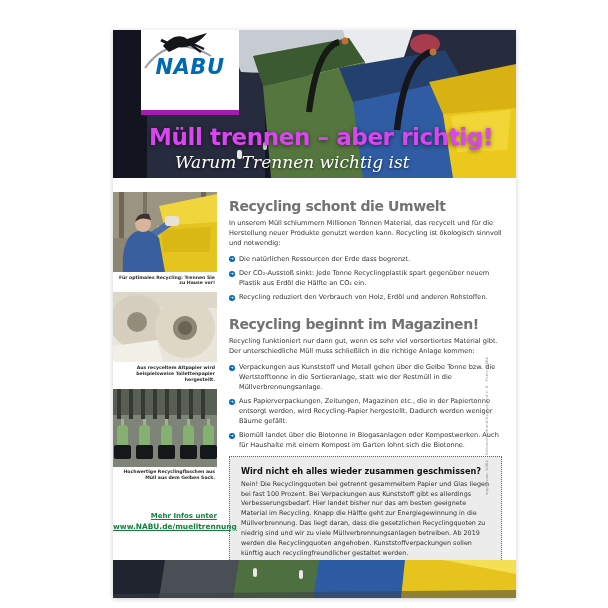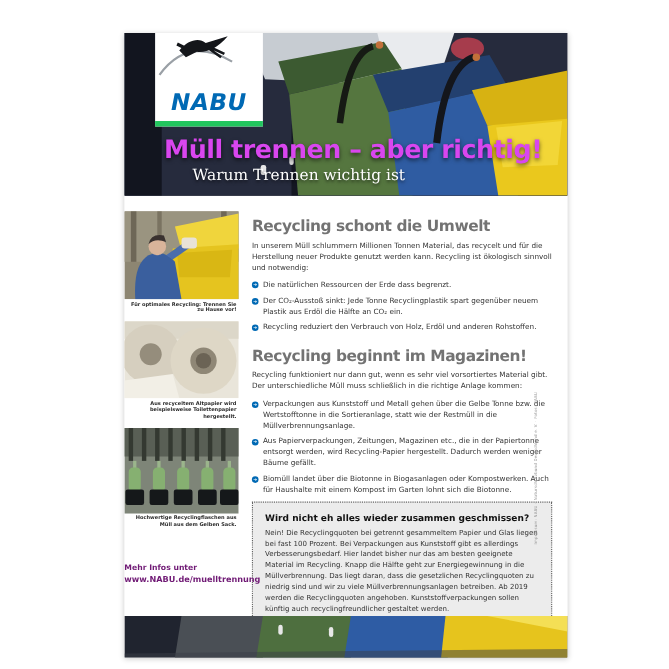--- a/index.html
+++ b/index.html
@@ -3,44 +3,44 @@
 <meta charset="utf-8">
 <style>
   html,body{margin:0;padding:0;background:#fff;}
   body{width:608px;height:608px;position:relative;font-family:"DejaVu Sans",sans-serif;overflow:hidden;}
   .poster{position:absolute;left:113px;top:30px;width:403px;height:568px;background:#fff;
           box-shadow:0 1px 5px rgba(0,0,0,.2);overflow:hidden;}
   
   .header{position:relative;width:403px;height:148px;background:#1c2130;overflow:hidden;}
   .header svg{position:absolute;left:0;top:0;}
   .logo-box{position:absolute;left:28px;top:0;width:98px;height:80px;background:#fff;
-            border-bottom:5px solid #22c55e;display:flex;flex-direction:column;align-items:center;justify-content:flex-end;}
+            border-bottom:5px solid #a21caf;display:flex;flex-direction:column;align-items:center;justify-content:center;}
   .logo-word{font-size:21px;font-weight:bold;font-style:italic;color:#0069b4;letter-spacing:.5px;line-height:1;margin-bottom:6px;}
   .title{position:absolute;left:36px;top:94px;font-size:23px;font-weight:bold;color:#d946ef;
          letter-spacing:-.4px;text-shadow:0 1px 4px rgba(0,0,0,.6);white-space:nowrap;}
-  .subtitle{position:absolute;left:62px;top:122px;font-family:"DejaVu Serif",serif;
-            font-size:14px;color:#fff;text-shadow:0 1px 3px rgba(0,0,0,.6);white-space:nowrap;}
+  .subtitle{position:absolute;left:62px;top:122px;font-family:"DejaVu Serif",serif;font-style:italic;
+            font-size:17px;color:#fff;text-shadow:0 1px 3px rgba(0,0,0,.6);white-space:nowrap;}
   
   .content{position:absolute;left:0;top:155px;right:0;}
   .leftcol{position:absolute;left:0;top:7px;width:104px;}
   .photo{width:104px;display:block;}
   .caption{font-size:4.6px;line-height:1.3;font-weight:bold;color:#2a2a2a;text-align:right;margin:2.5px 2px 6px 0;}
   .maincol{position:absolute;left:116px;right:14px;top:7px;}
   .h-section{font-size:14px;font-weight:bold;color:#737373;letter-spacing:-.4px;margin:6px 0 5px;}
   .h2-gap{margin-top:13px;}
   p.intro{font-size:6.6px;line-height:1.5;color:#333;margin:0 0 6px;}
   ul.blist{list-style:none;margin:0 0 2px;padding:0;}
   ul.blist li{position:relative;font-size:6.6px;line-height:1.5;color:#333;padding-left:10px;margin-bottom:4.5px;}
   .bullet-ic{position:absolute;left:0;top:1.5px;width:6.2px;height:6.2px;border-radius:50%;background:#0069b4;
              color:#fff;font-size:4.2px;line-height:6.2px;text-align:center;font-weight:bold;}
   .infobox{background:#ececec;border:1px dotted #666;padding:9px 11px 8px;}
   .infobox h3{font-size:8.2px;font-weight:bold;color:#111;margin:0 0 4px;}
   .infobox p{font-size:6.4px;line-height:1.55;color:#333;margin:0;}
   
-  .more-info{position:absolute;left:0;top:482px;width:104px;text-align:left;color:#701a75;}
+  .more-info{position:absolute;left:0;top:482px;width:104px;text-align:right;color:#15803d;text-decoration:underline;}
   .more-info .lbl{font-size:7px;font-weight:600;line-height:1.4;}
   .more-info .url{font-size:7.4px;font-weight:bold;line-height:1.4;}
   .v-credits{position:absolute;left:372px;top:295px;height:170px;writing-mode:vertical-rl;
              transform:rotate(180deg);font-size:3.6px;color:#999;letter-spacing:.2px;white-space:nowrap;}
   .bottom-strip{position:absolute;left:0;bottom:0;width:403px;height:38px;}
 </style>
 </head>
 <body>
 
 <div class="poster">

